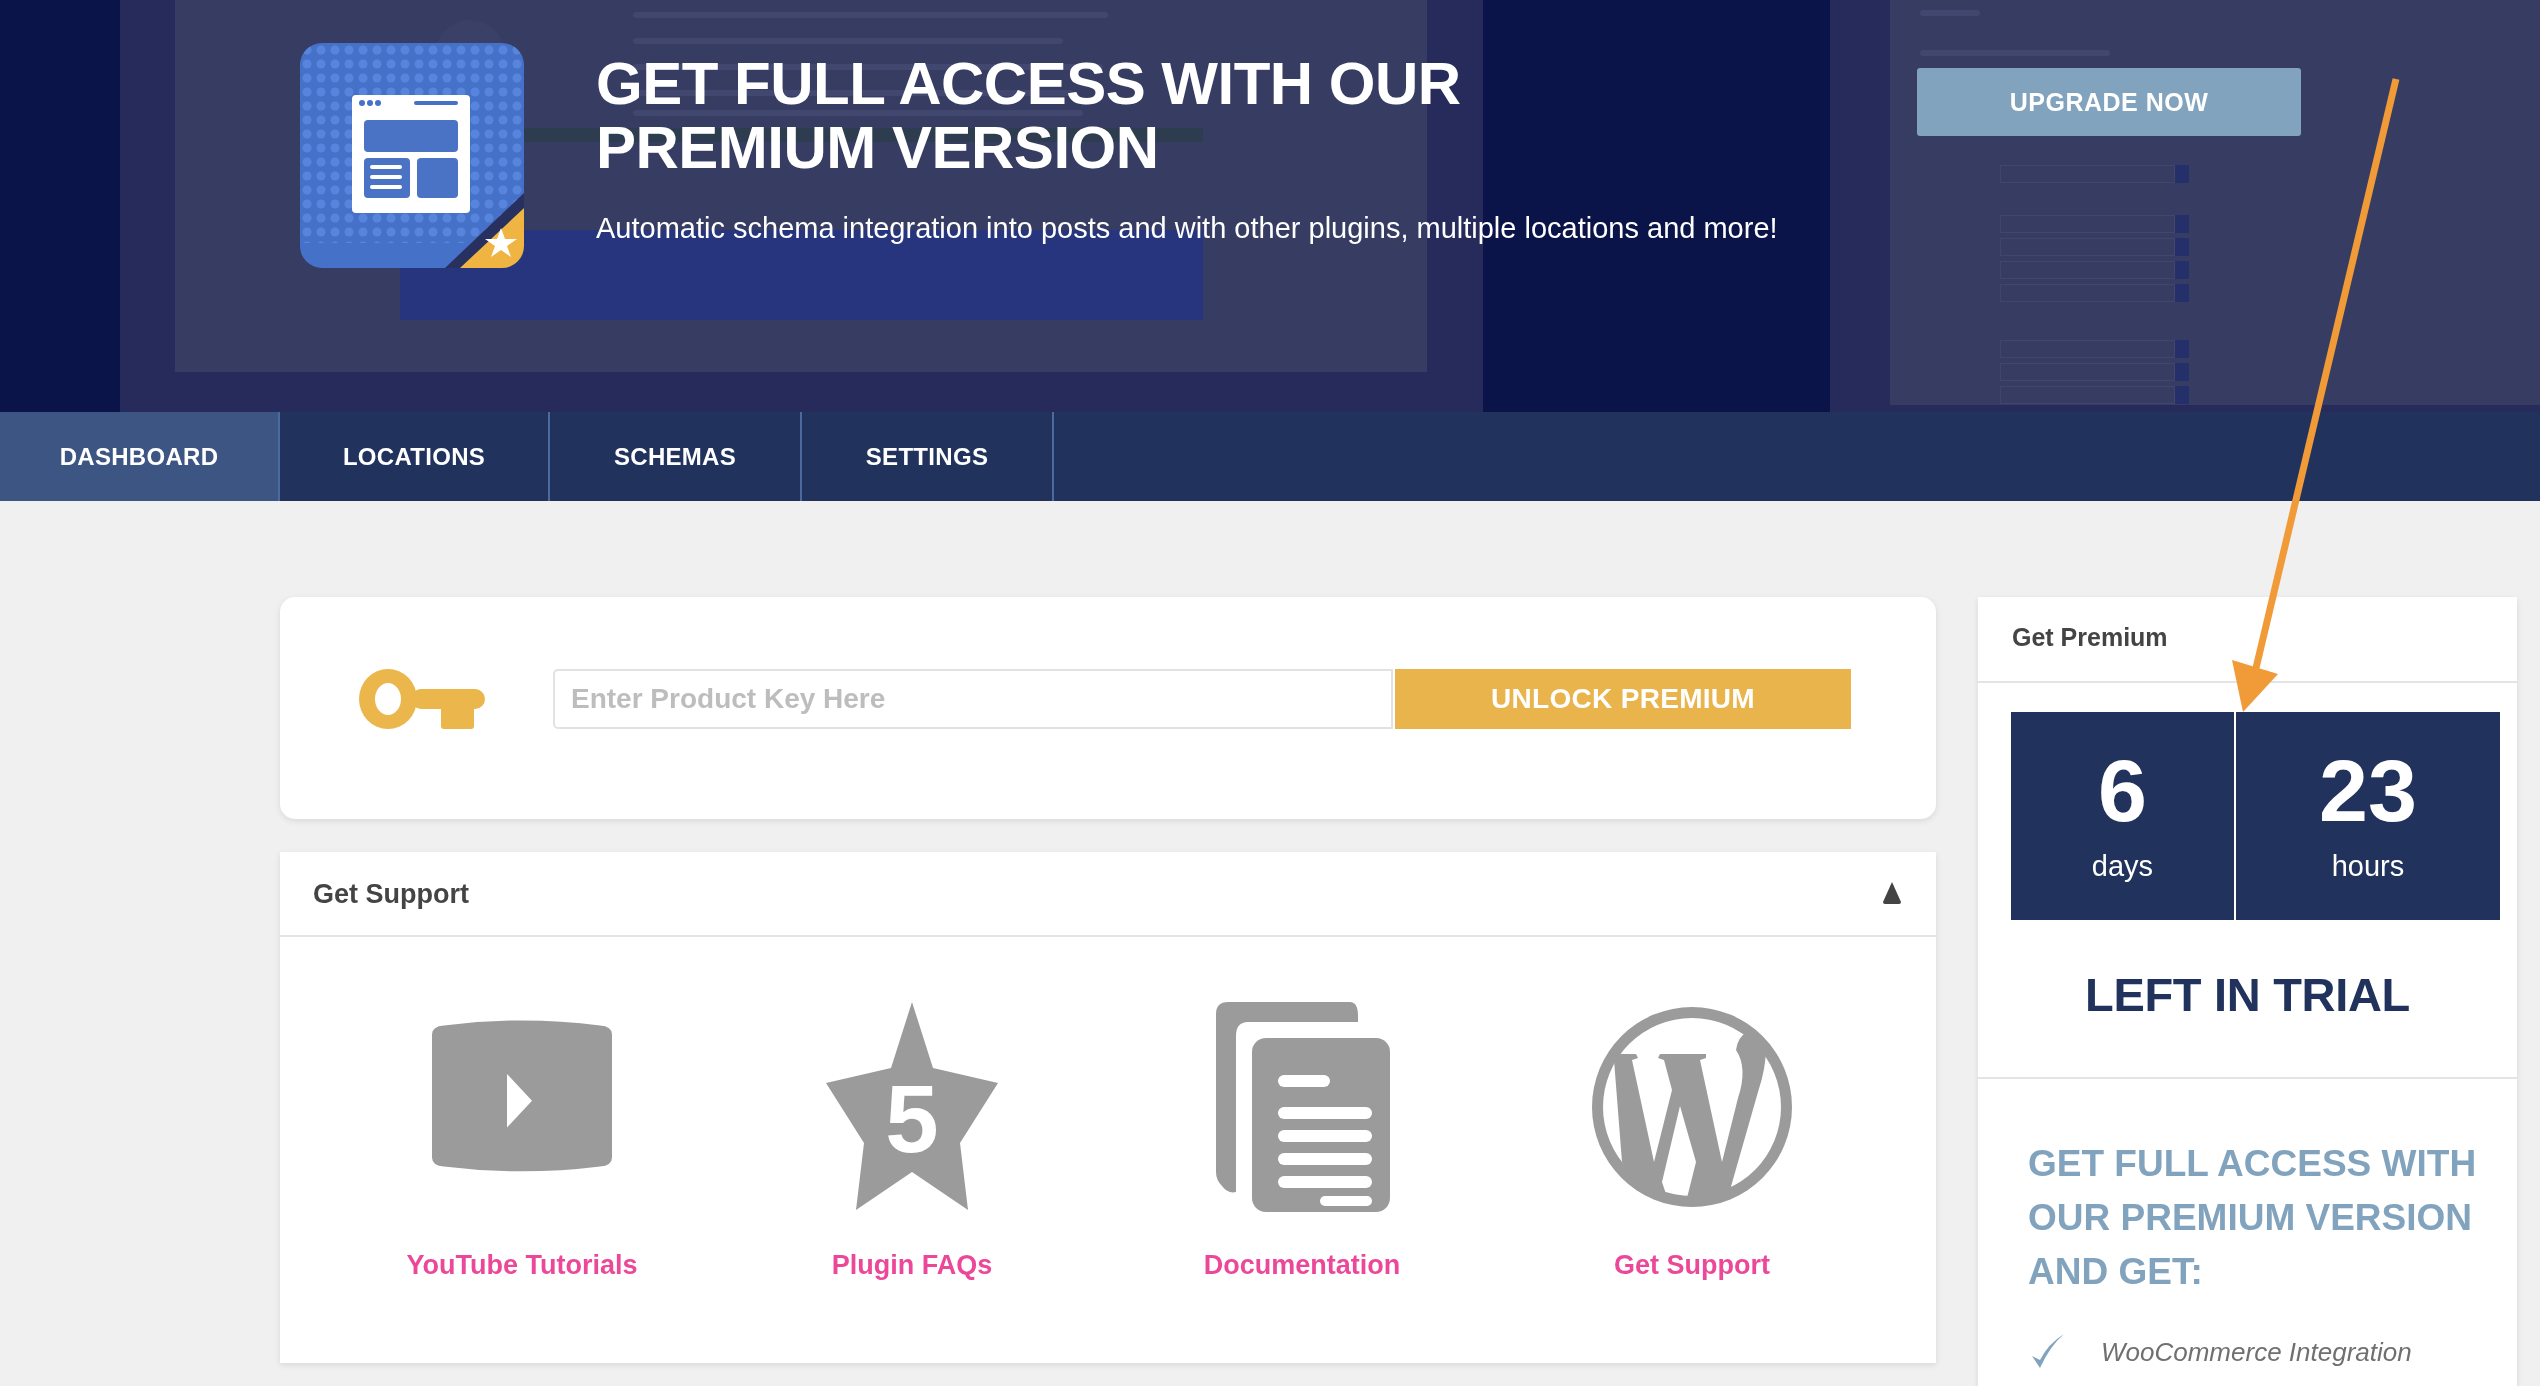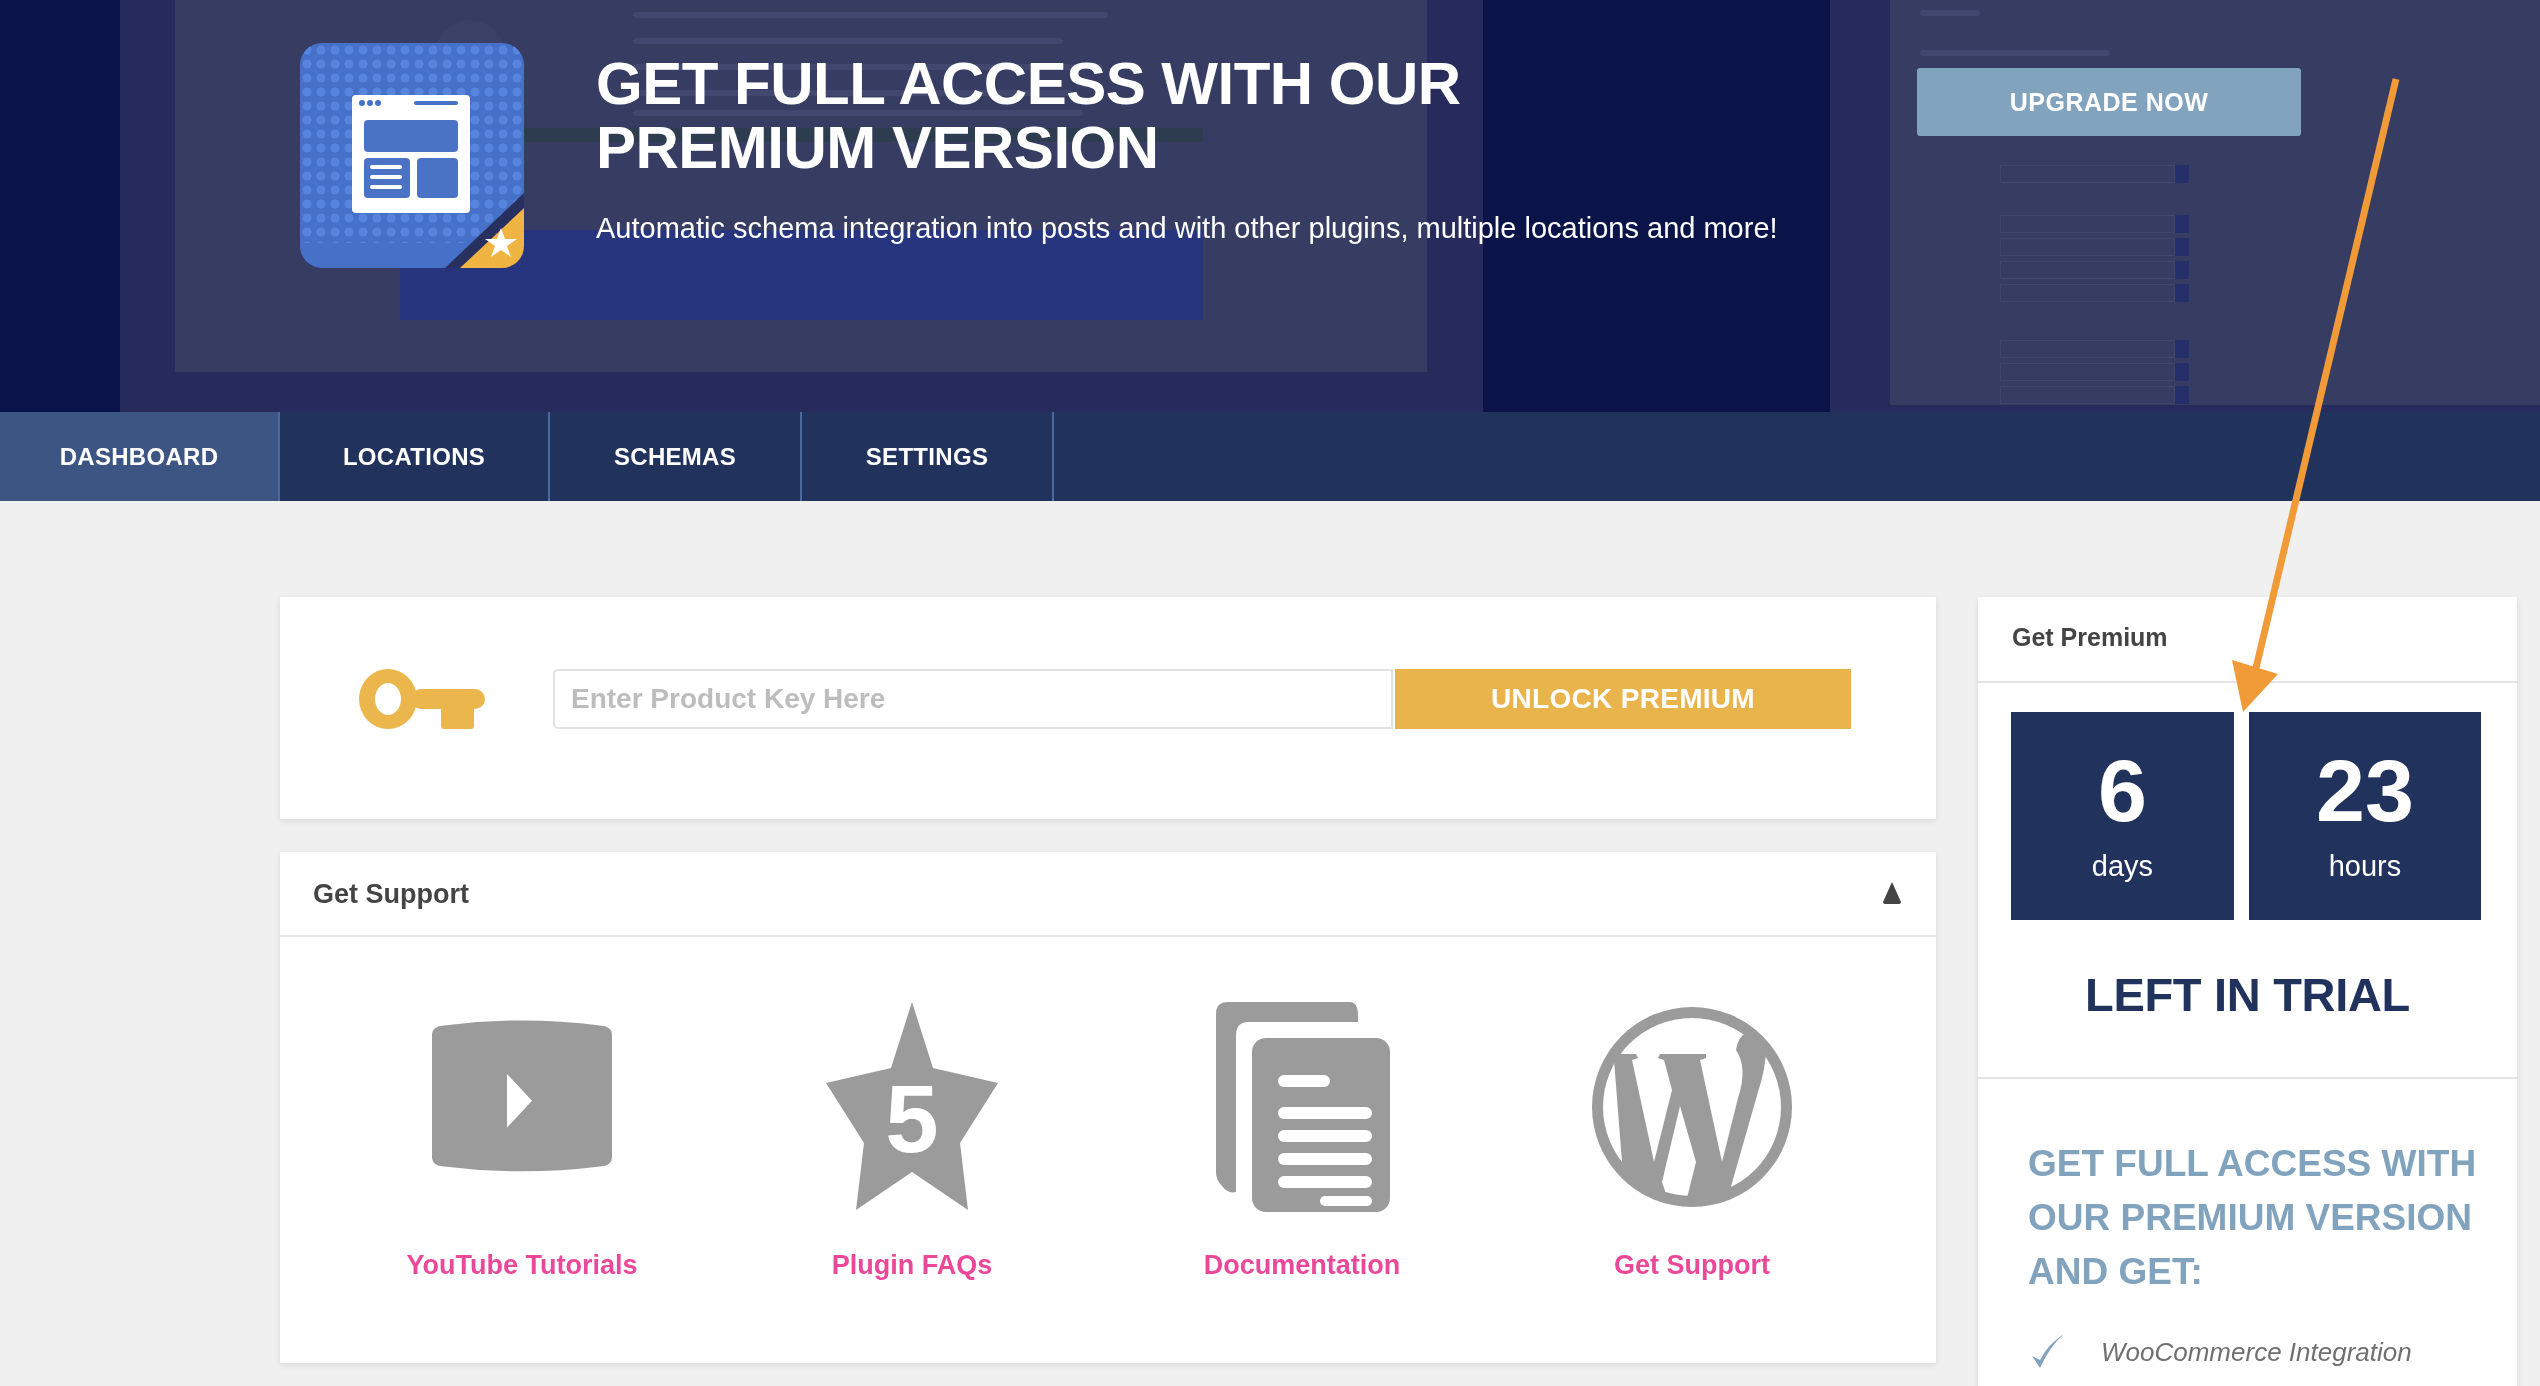--- a/index.html
+++ b/index.html
@@ -25,21 +25,21 @@
   #hero-subtitle { left: 596px; top: 210px; color: #fff; font-size: 29px; line-height: 36px; }
   #upgrade-btn { left: 1917px; top: 68px; width: 384px; height: 68px; background: #82a3be; border-radius: 3px; color: #fff; font-weight: bold; font-size: 25px; display: flex; align-items: center; justify-content: center; letter-spacing: 0.5px; cursor: pointer; }
 
   
   #nav { position: absolute; left: 0; top: 412px; width: 2540px; height: 89px; background: #21335c; display: flex; }
   .nav-tab { height: 89px; display: flex; align-items: center; justify-content: center; color: #fff; font-weight: bold; font-size: 24px; border-right: 2px solid #4a6aa0; cursor: pointer; letter-spacing: 0.3px; }
   .nav-tab.active { background: #3d5582; }
 
   
   .card { position: absolute; background: #fff; box-shadow: 0 2px 6px rgba(0,0,0,0.10); }
-  #unlock-card { left: 280px; top: 597px; width: 1656px; height: 222px; }
+  #unlock-card { left: 280px; top: 597px; width: 1656px; height: 222px; border-radius: 15px; }
   #key-icon { left: 79px; top: 72px; width: 130px; height: 60px; }
   #key-input { left: 273px; top: 72px; width: 840px; height: 60px; border: 2px solid #e2e2e2; border-radius: 5px 0 0 5px; font-size: 28px; color: #333; padding: 0 16px; font-weight: bold; font-family: "Liberation Sans", sans-serif; outline: none; background: #fff; }
   #key-input::placeholder { color: #bdbdbd; }
   #unlock-btn { left: 1115px; top: 72px; width: 456px; height: 60px; background: #e9b44c; color: #fff; font-weight: bold; font-size: 28px; display: flex; align-items: center; justify-content: center; cursor: pointer; letter-spacing: 0.3px; }
   #unlock-help { left: 273px; top: 152px; font-style: italic; font-size: 22px; color: #7b7b7b; white-space: nowrap; }
   #unlock-help .lnk { color: #7a9cba; font-weight: bold; cursor: pointer; }
 
   #support-card { left: 280px; top: 852px; width: 1656px; height: 511px; }
   #support-header { left: 0; top: 0; width: 100%; height: 85px; border-bottom: 2px solid #e4e4e4; }
   #support-title { left: 33px; top: 27px; font-size: 27px; font-weight: bold; color: #444; }
@@ -208,21 +208,21 @@
 </div>
 
 <div id="premium-card" class="card">
   <div id="premium-header" class="abs">
     <div id="premium-title" class="abs">Get Premium</div>
   </div>
   <div class="count-box" style="left:33px;width:223px">
     <div class="count-num">6</div>
     <div class="count-unit">days</div>
   </div>
-  <div class="count-box" style="left:271px;width:232px">
+  <div class="count-box" style="left:258px;width:264px">
     <div class="count-num">23</div>
     <div class="count-unit">hours</div>
   </div>
   <div id="trial-label" class="abs">LEFT IN TRIAL</div>
   <div id="premium-divider" class="abs"></div>
   <div id="premium-pitch" class="abs">GET FULL ACCESS WITH OUR PREMIUM VERSION AND GET:</div>
   <div id="feature-check" class="abs">
     <svg width="40" height="40" viewBox="0 0 40 40">
         <path d="M4 24 L12 36 Q22 14 36 2 Q20 12 12 28 Z" fill="#82a3be"></path>
       </svg>

